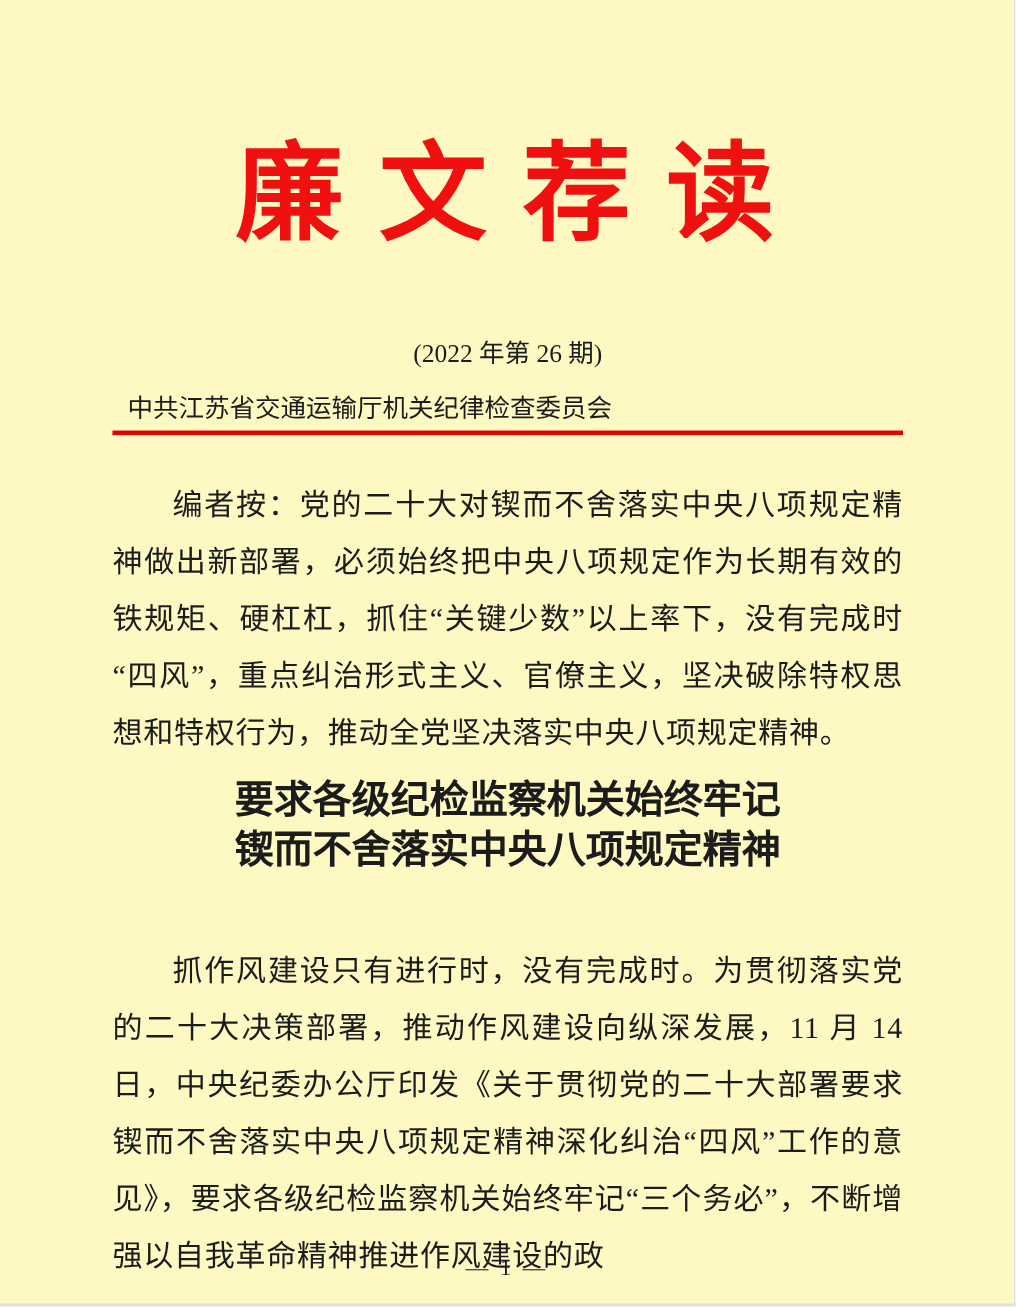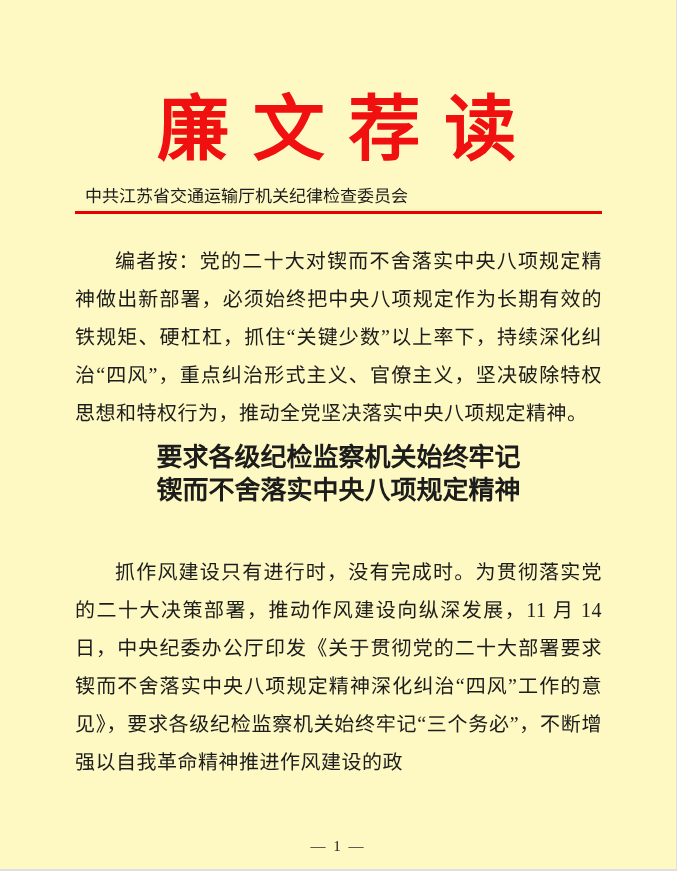--- a/index.html
+++ b/index.html
@@ -91,28 +91,29 @@
 </style>
 </head>
 <body>
 
 <div class="page">
 
   <h1 class="masthead">廉 文 荐 读</h1>
 
   <div class="content">
 
+    <div class="issue-line">(2022 年第 26 期)</div>
 
     <div class="org-row">
       <span>中共江苏省交通运输厅机关纪律检查委员会</span>
     </div>
 
     <div class="red-rule"></div>
 
-    <p class="editor-note">编者按：党的二十大对锲而不舍落实中央八项规定精神做出新部署，必须始终把中央八项规定作为长期有效的铁规矩、硬杠杠，抓住“关键少数”以上率下，持续深化纠治“四风”，重点纠治形式主义、官僚主义，坚决破除特权思想和特权行为，推动全党坚决落实中央八项规定精神。</p>
+    <p class="editor-note">编者按：党的二十大对锲而不舍落实中央八项规定精神做出新部署，必须始终把中央八项规定作为长期有效的铁规矩、硬杠杠，抓住“关键少数”以上率下，没有完成时“四风”，重点纠治形式主义、官僚主义，坚决破除特权思想和特权行为，推动全党坚决落实中央八项规定精神。</p>
 
     <h2 class="article-title">
       <span class="t-line">要求各级纪检监察机关始终牢记</span>
       <span class="t-line">锲而不舍落实中央八项规定精神</span>
     </h2>
 
     <p class="body-para">抓作风建设只有进行时，没有完成时。为贯彻落实党的二十大决策部署，推动作风建设向纵深发展，11 月 14 日，中央纪委办公厅印发《关于贯彻党的二十大部署要求 锲而不舍落实中央八项规定精神深化纠治“四风”工作的意见》，要求各级纪检监察机关始终牢记“三个务必”，不断增强以自我革命精神推进作风建设的政</p>
 
   </div>
 

